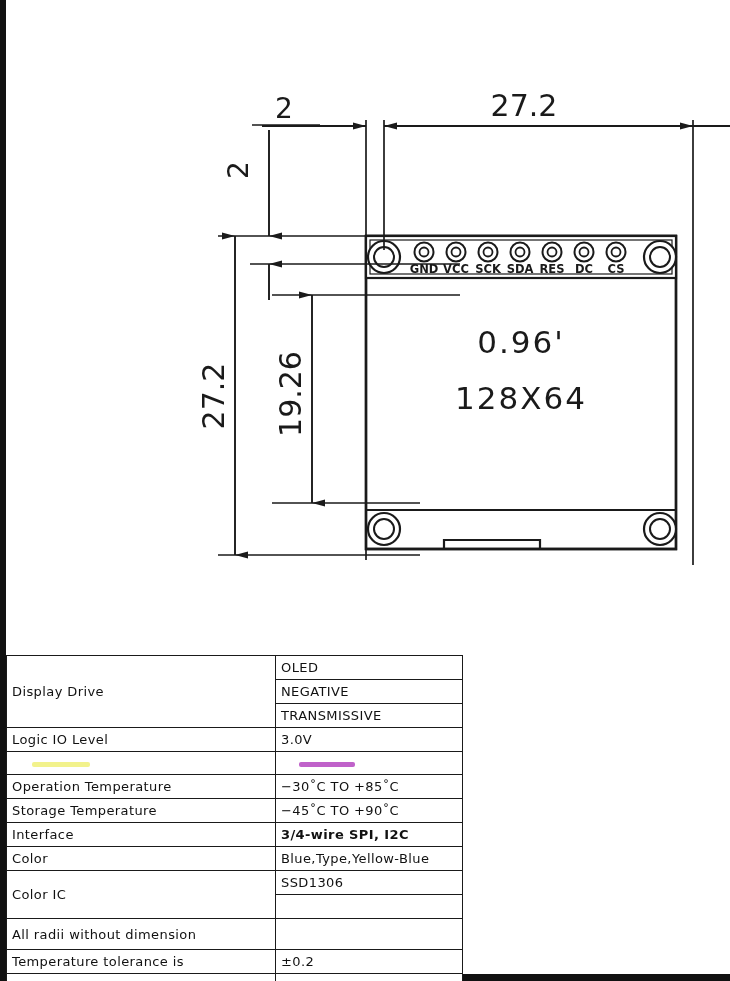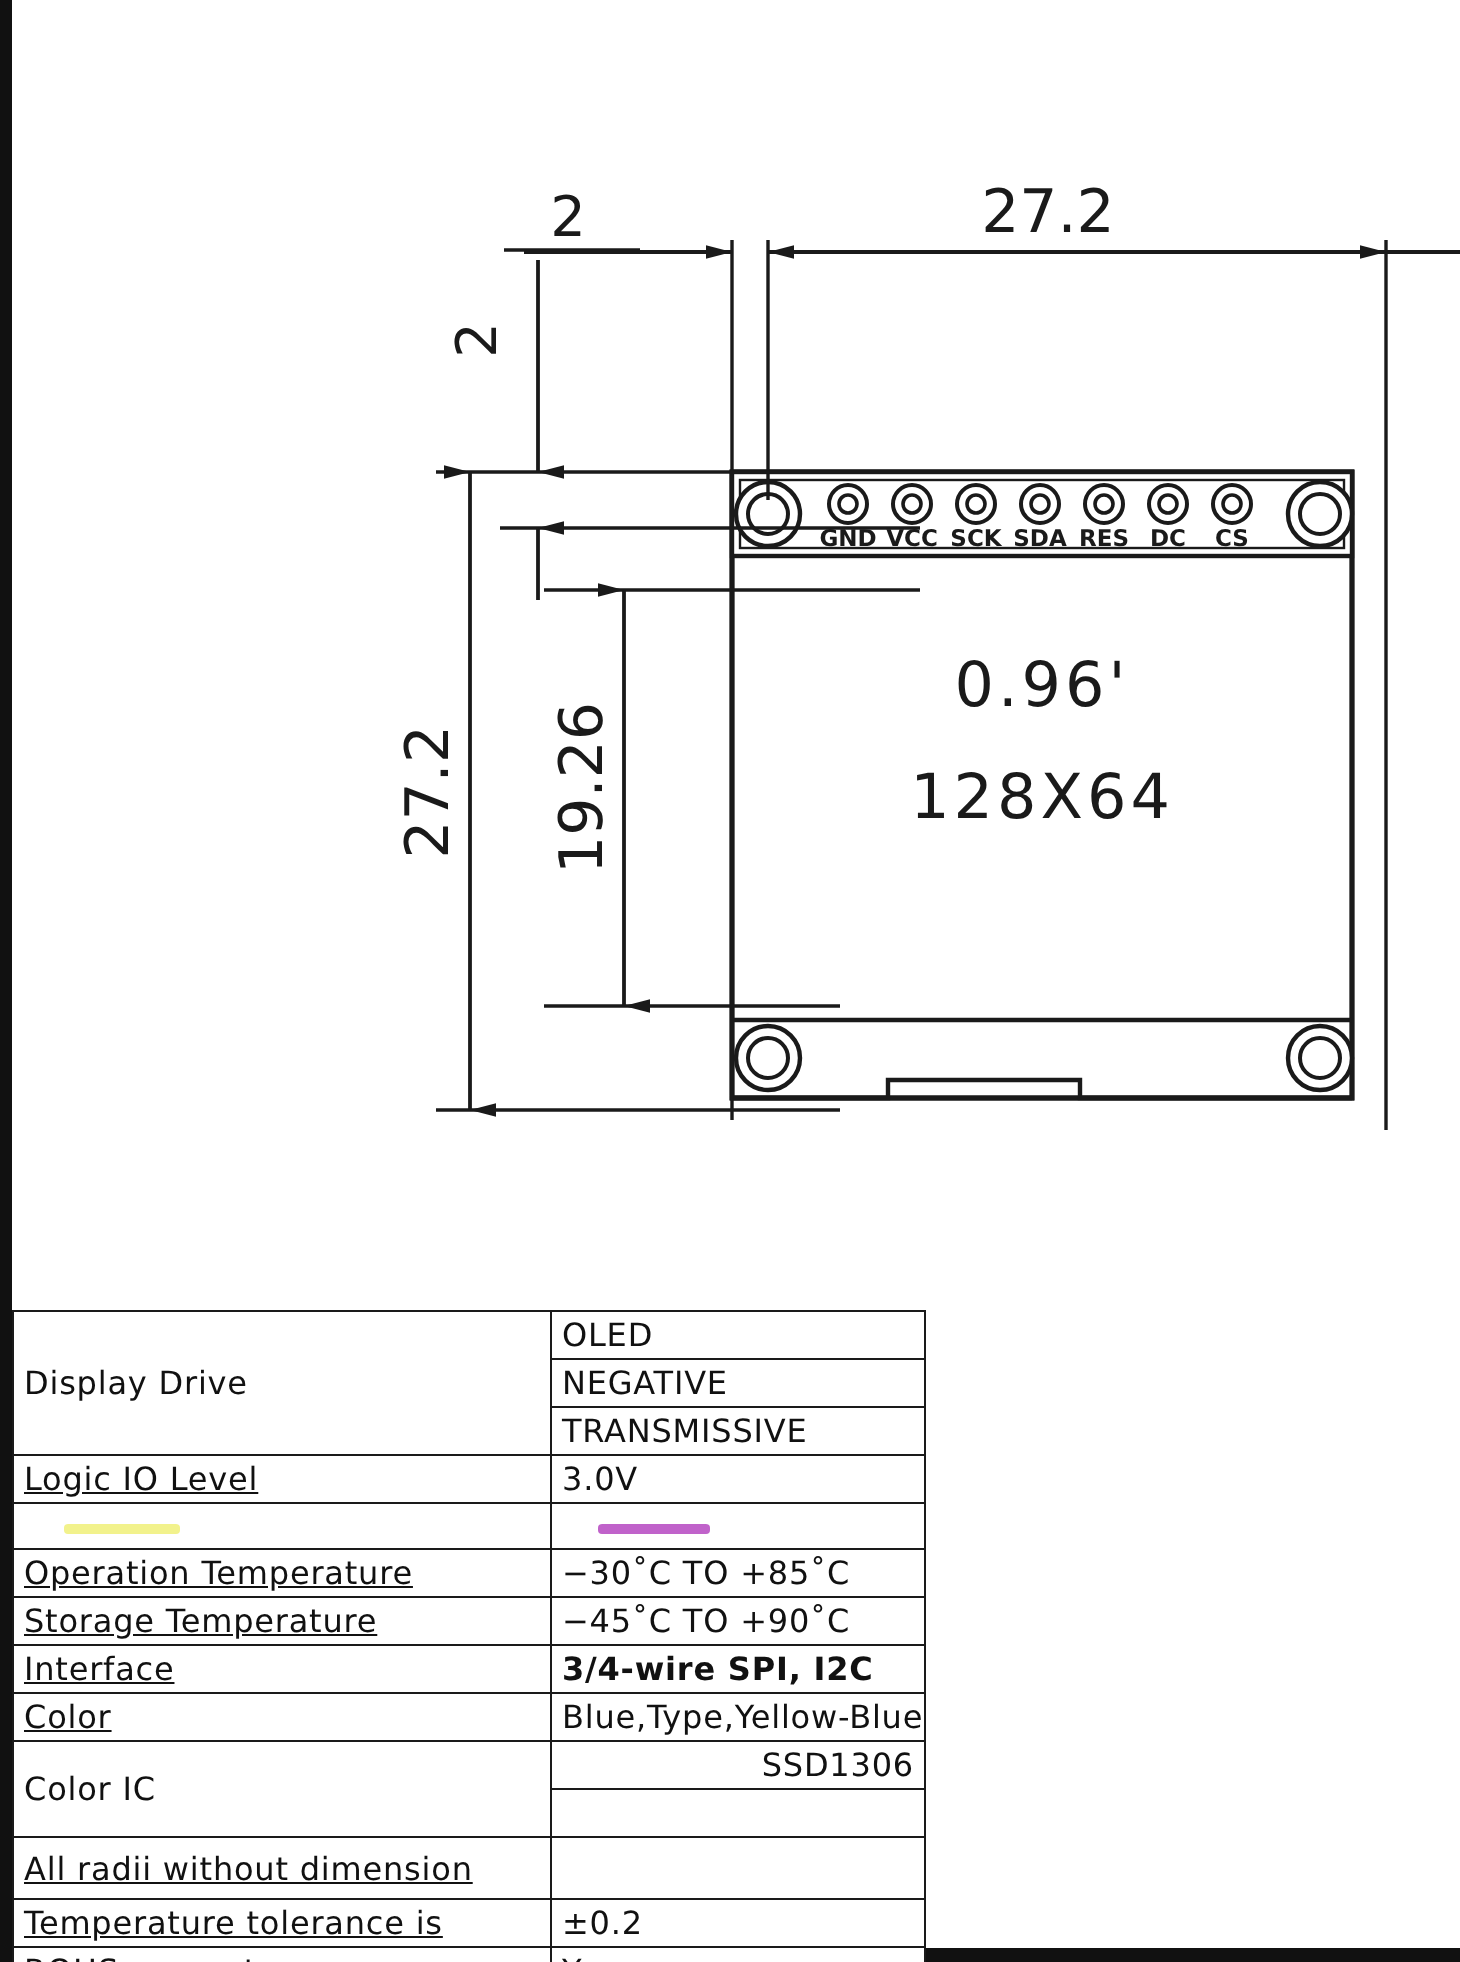--- a/index.html
+++ b/index.html
@@ -19,30 +19,30 @@
   table.spec{
     border-collapse:collapse;
     width:434px;
     table-layout:fixed;
     background:#fff;
   }
   table.spec td{
     border:1.6px solid #1a1a1a;
     padding:0 5px;
     font-family:"DejaVu Sans",sans-serif;
-    font-size:16px;
+    font-size:13px;
     color:#111;
     letter-spacing:.4px;
     white-space:nowrap;
     overflow:hidden;
   }
   td.lbl{width:258px;height:23px;}
   td.val{width:176px;height:23px;}
-  td.lbl-indent{padding-left:14px;text-decoration:underline;}
-  td.center{text-align:right;}
+  td.lbl-indent{padding-left:14px;}
+  td.center{text-align:left;}
   td.serif{font-family:"Liberation Serif",serif;font-size:12.5px;font-weight:bold;letter-spacing:0;margin-top:12px;}
   td.small{font-size:12.5px;letter-spacing:0;}
   td.tall{height:30px;}
   td.blankrow{height:22px;}
 
   .hl{display:inline-block;height:5px;border-radius:2px;vertical-align:middle;}
   .hl-y{width:58px;margin-left:20px;}
   .hl-m{width:56px;margin-left:18px;}
 
   svg{display:block;}

